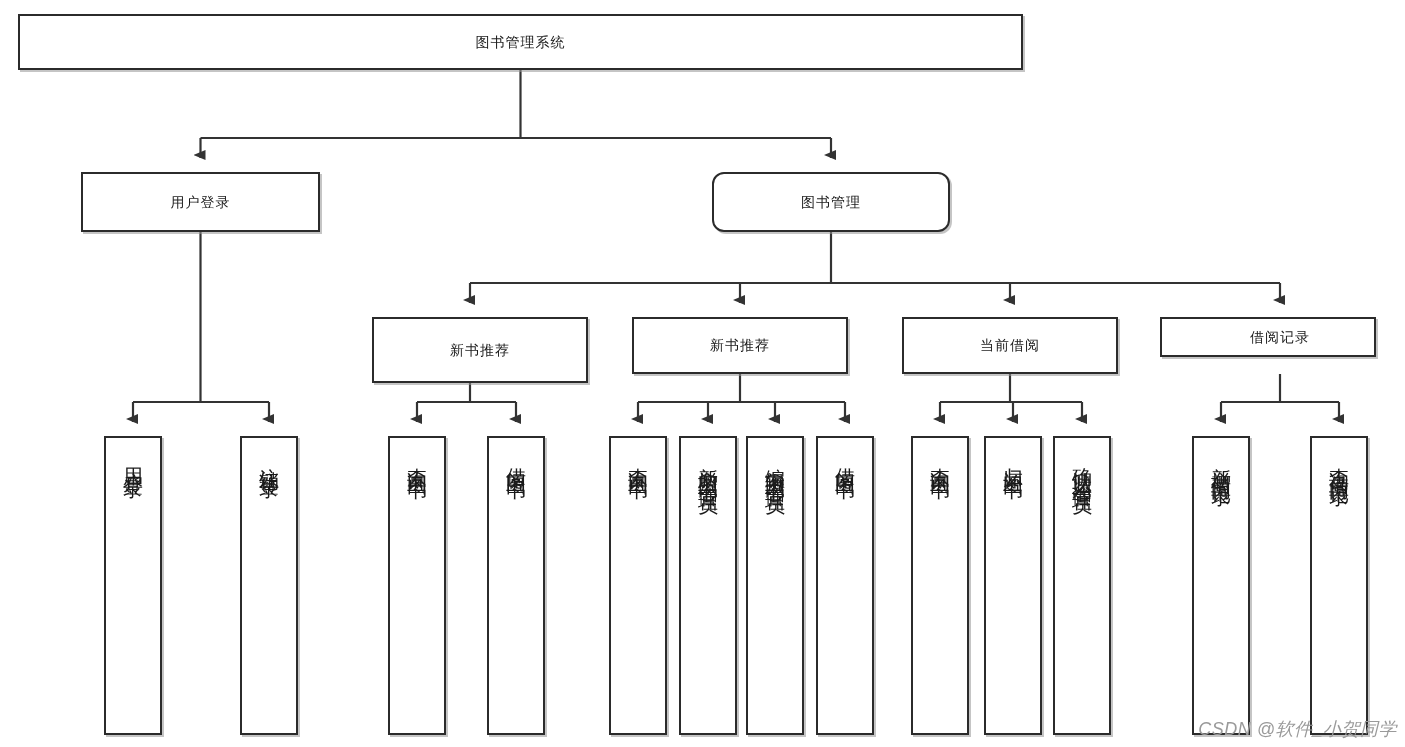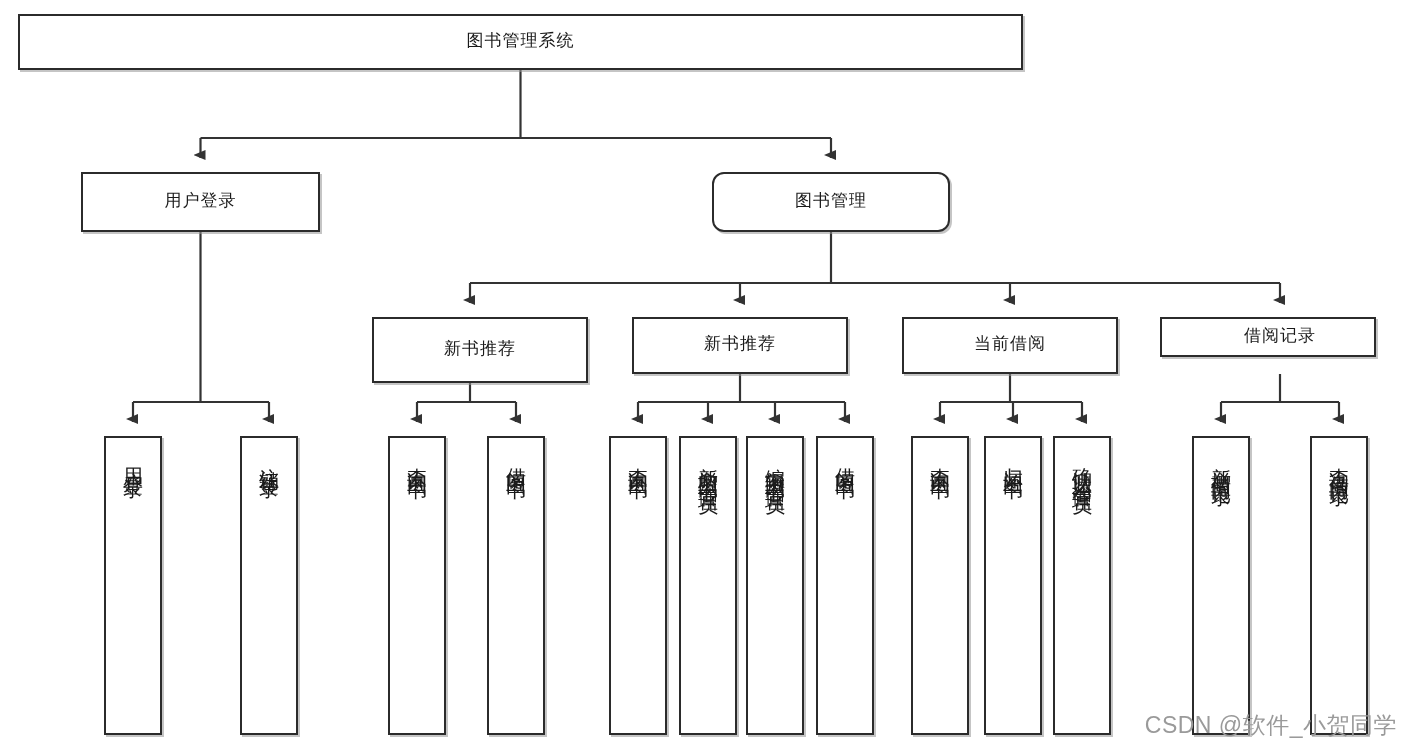--- a/index.html
+++ b/index.html
@@ -31,47 +31,47 @@
     background: #ffffff;
     border: 2px solid #2b2b2b;
     box-shadow: 2px 2px 0 rgba(150,150,150,0.55);
     display: flex;
     align-items: center;
     justify-content: center;
     color: #1a1a1a;
   }
   .node.horizontal .label {
     writing-mode: horizontal-tb;
-    font-size: 17px;
+    font-size: 14px;
     letter-spacing: 1px;
     line-height: 1.2;
     white-space: nowrap;
-    font-family: Liberation Mono, monospace;
   }
   .node.vertical {
     align-items: flex-start;
     padding-top: 14px;
   }
   .node.vertical .label {
     writing-mode: vertical-rl;
     text-orientation: upright;
     font-size: 20px;
     letter-spacing: 4px;
     line-height: 1.25;
     white-space: nowrap;
   }
   .watermark {
     position: absolute;
     right: 8px;
     bottom: 6px;
-    font-size: 23px;
+    font-size: 18px;
     color: #9a9a9a;
     letter-spacing: 0.5px;
     white-space: nowrap;
     pointer-events: none;
+    font-style: italic;
   }
 </style>
 </head>
 <body>
 
 <div id="canvas">
 
   <svg id="edges" viewBox="0 0 1405 747" xmlns="http://www.w3.org/2000/svg">
     <defs>
       <marker id="arrow" markerWidth="12" markerHeight="12" refX="9" refY="5" orient="auto" markerUnits="userSpaceOnUse">

